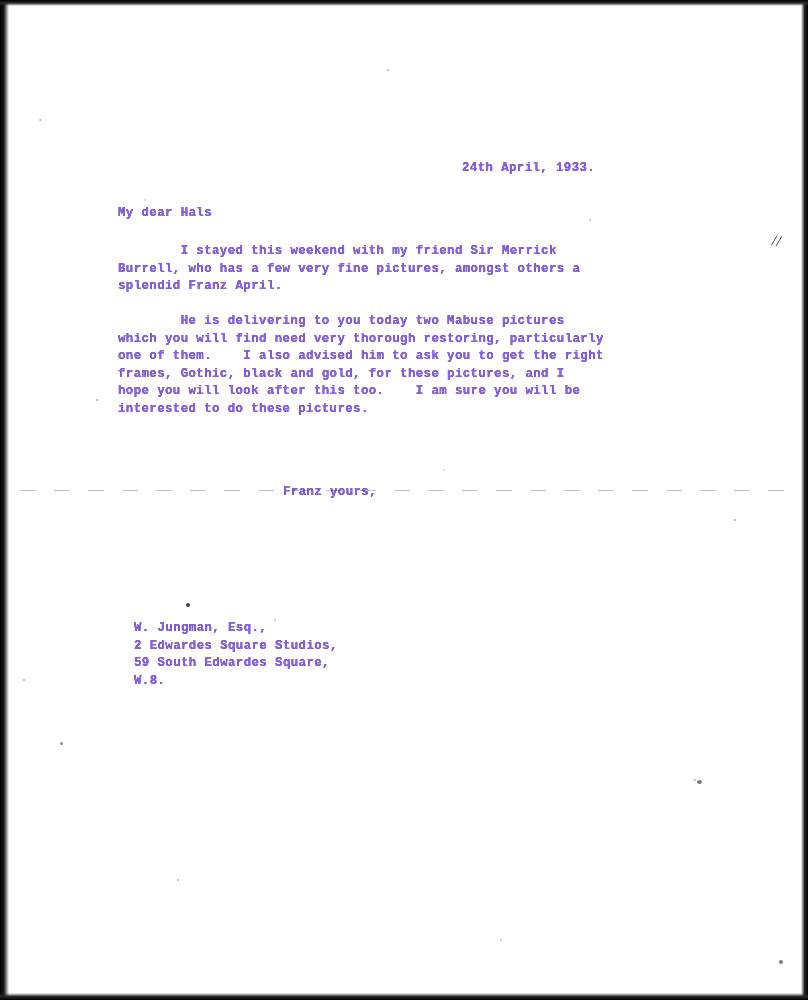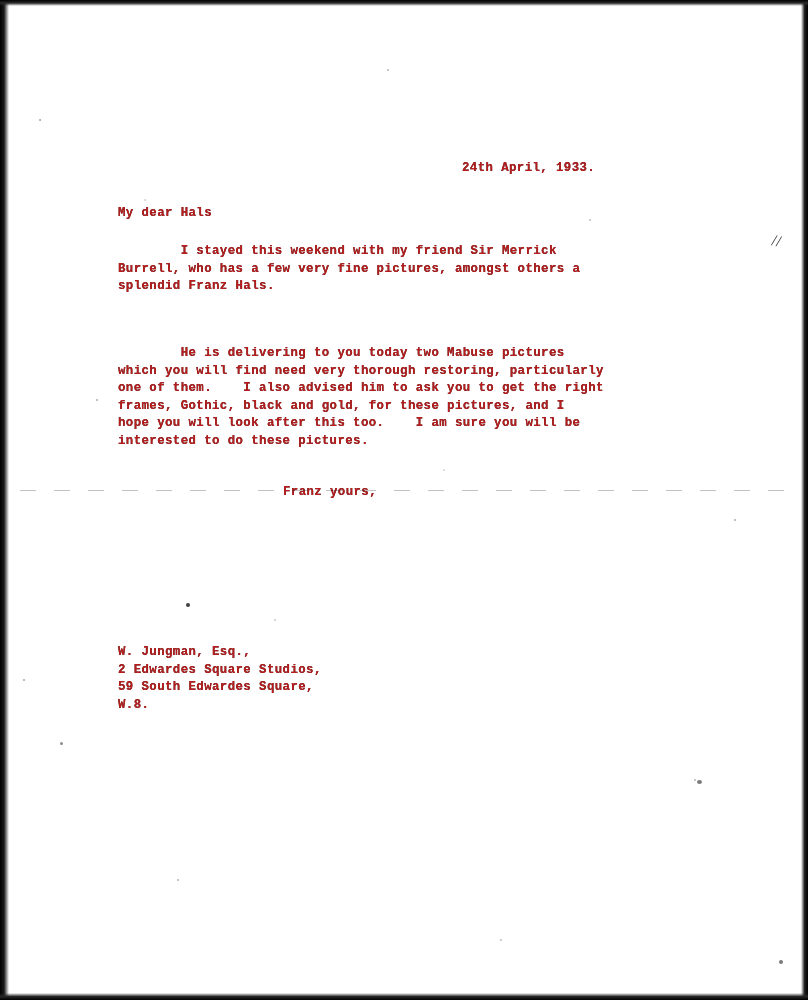--- a/index.html
+++ b/index.html
@@ -63,21 +63,21 @@
     left: 0; right: 0; bottom: 0;
     height: 7px;
     background: linear-gradient(0deg, #000 0%, #262626 50%, rgba(255,255,255,0) 100%);
   }
   .letter {
     position: absolute;
     left: 0; top: 0;
     width: 808px;
     height: 720px;
     font-family: "Liberation Mono", "DejaVu Sans Mono", monospace;
-    color: #b91c1c;
+    color: #8b5cf6;
   }
   .tx {
     position: absolute;
     white-space: pre;
     font-size: 12.4px;
     letter-spacing: .4px;
     font-weight: 700;
     line-height: 17.6px;
     text-shadow: 0 0 .6px rgba(0,0,0,.85);
   }
@@ -87,24 +87,24 @@
   }
   .salutation {
     left: 118px;
     top: 205px;
   }
   .para {
     left: 118px;
     text-indent: 0;
   }
   .p1 { top: 243px; }
-  .p2 { top: 313px; margin-top: 32px; }
+  .p2 { top: 313px; }
   .p3 { top: 430px; }
   .closing { left: 283px; top: 484px; }
-  .addr { left: 118px; top: 620px; margin-top: 24px; }
+  .addr { left: 134px; top: 620px; }
 
   
   .crease {
     position: absolute;
     left: 20px;
     right: 20px;
     top: 490px;
     height: 1px;
     background: repeating-linear-gradient(90deg,
       rgba(0,0,0,.30) 0px, rgba(0,0,0,.30) 16px,
@@ -129,21 +129,21 @@
 </head>
 <body>
 
 <div class="page">
 
   <div class="letter">
     <div class="tx date">24th April, 1933.</div>
     <div class="tx salutation">My dear Hals</div>
     <div class="tx para p1">        I stayed this weekend with my friend Sir Merrick
 Burrell, who has a few very fine pictures, amongst others a
-splendid Franz Hals.</div>
+splendid Franz April.</div>
     <div class="tx para p2">        He is delivering to you today two Mabuse pictures
 which you will find need very thorough restoring, particularly
 one of them.    I also advised him to ask you to get the right
 frames, Gothic, black and gold, for these pictures, and I
 hope you will look after this too.    I am sure you will be
 interested to do these pictures.</div>
     <div class="tx closing">Franz yours,</div>
     <div class="tx addr">W. Jungman, Esq.,
 2 Edwardes Square Studios,
 59 South Edwardes Square,

